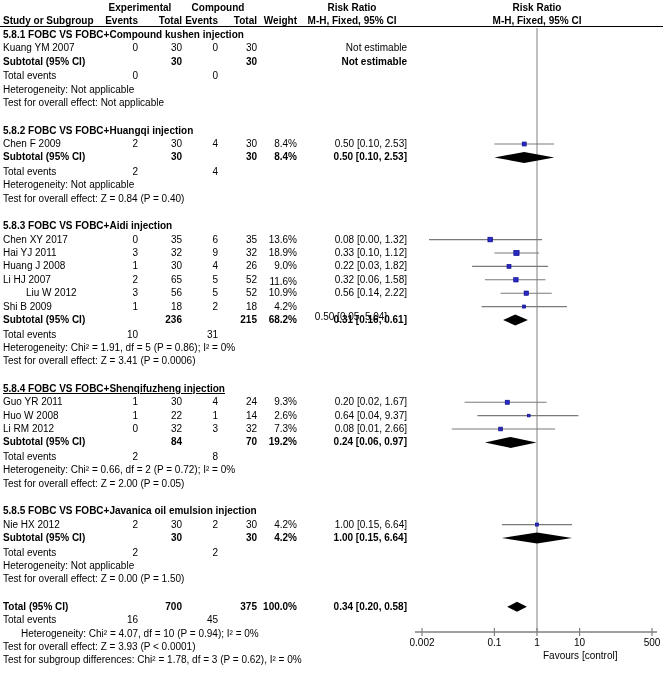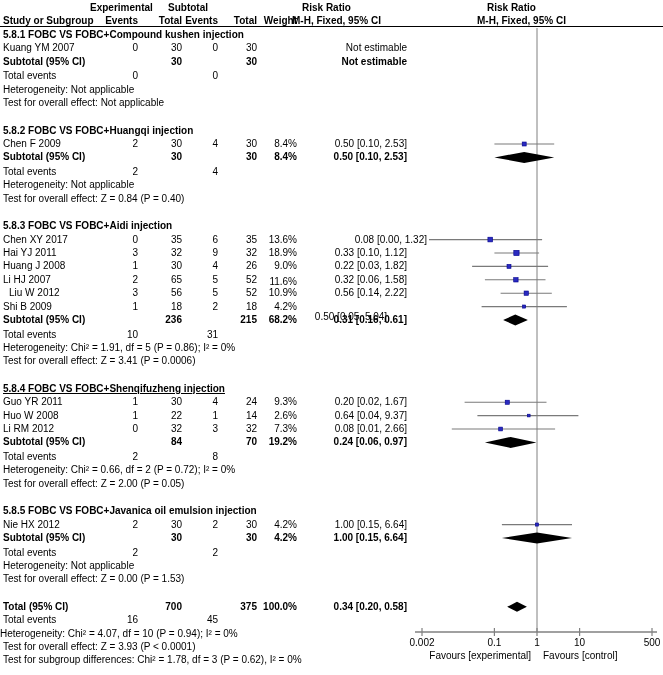--- a/index.html
+++ b/index.html
@@ -1,31 +1,31 @@
 <!DOCTYPE html>
 <html><head>
 <meta charset="utf-8">
 <style>
   html,body{margin:0;padding:0;background:#fff}
   .canvas{position:relative;width:663px;height:675px;background:#ffffff;
           font-family:"Liberation Sans",sans-serif;font-size:10px;color:#000;overflow:hidden}
   .c{position:absolute;white-space:nowrap;line-height:12px;height:12px}
   .b{font-weight:bold}
   .ra{text-align:right}
-  .ca{text-align:left}
+  .ca{text-align:center}
   .rule{position:absolute;left:0;top:26px;width:663px;height:1px;background:#000}
   svg{position:absolute;left:0;top:0}
 </style>
 </head>
 <body>
 
 <div class="canvas">
 
   <span class="c b ca" style="left:90px;top:2px;width:100px">Experimental</span>
-  <span class="c b ca" style="left:168px;top:2px;width:100px">Subtotal</span>
+  <span class="c b ca" style="left:168px;top:2px;width:100px">Compound</span>
   <span class="c b ca" style="left:302px;top:2px;width:100px">Risk Ratio</span>
   <span class="c b ca" style="left:487px;top:2px;width:100px">Risk Ratio</span>
 
   <span class="c b" style="left:3px;top:15px;width:120px">Study or Subgroup</span>
   <span class="c b ra" style="left:98px;top:15px;width:40px">Events</span>
   <span class="c b ra" style="left:142px;top:15px;width:40px">Total</span>
   <span class="c b ra" style="left:178px;top:15px;width:40px">Events</span>
   <span class="c b ra" style="left:217px;top:15px;width:40px">Total</span>
   <span class="c b ra" style="left:251px;top:15px;width:46px">Weight</span>
   <span class="c b ca" style="left:292px;top:15px;width:120px">M-H, Fixed, 95% CI</span>
@@ -67,21 +67,21 @@
       <span class="c ra" style="left: 178px; top: 165.9px; width: 40px;">4</span>
       <span class="c" style="left: 3px; top: 179.3px; width: 400px;">Heterogeneity: Not applicable</span>
       <span class="c" style="left: 3px; top: 192.7px; width: 400px;">Test for overall effect: Z = 0.84 (P = 0.40)</span>
       <span class="c b" style="left: 3px; top: 220.2px; width: 360px;">5.8.3 FOBC VS FOBC+Aidi injection</span>
       <span class="c" style="left: 3px; top: 233.6px; width: 128px;">Chen XY 2017</span>
       <span class="c ra" style="left: 98px; top: 233.6px; width: 40px;">0</span>
       <span class="c ra" style="left: 142px; top: 233.6px; width: 40px;">35</span>
       <span class="c ra" style="left: 178px; top: 233.6px; width: 40px;">6</span>
       <span class="c ra" style="left: 217px; top: 233.6px; width: 40px;">35</span>
       <span class="c ra" style="left: 251px; top: 233.6px; width: 46px;">13.6%</span>
-      <span class="c ra" style="left: 295px; top: 233.6px; width: 132px;">0.08 [0.00, 1.32]</span>
+      <span class="c ra" style="left: 295px; top: 233.6px; width: 112px;">0.08 [0.00, 1.32]</span>
       <span class="c" style="left: 3px; top: 247px; width: 128px;">Hai YJ 2011</span>
       <span class="c ra" style="left: 98px; top: 247px; width: 40px;">3</span>
       <span class="c ra" style="left: 142px; top: 247px; width: 40px;">32</span>
       <span class="c ra" style="left: 178px; top: 247px; width: 40px;">9</span>
       <span class="c ra" style="left: 217px; top: 247px; width: 40px;">32</span>
       <span class="c ra" style="left: 251px; top: 247px; width: 46px;">18.9%</span>
       <span class="c ra" style="left: 295px; top: 247px; width: 112px;">0.33 [0.10, 1.12]</span>
       <span class="c" style="left: 3px; top: 260.4px; width: 128px;">Huang J 2008</span>
       <span class="c ra" style="left: 98px; top: 260.4px; width: 40px;">1</span>
       <span class="c ra" style="left: 142px; top: 260.4px; width: 40px;">30</span>
@@ -89,21 +89,21 @@
       <span class="c ra" style="left: 217px; top: 260.4px; width: 40px;">26</span>
       <span class="c ra" style="left: 251px; top: 260.4px; width: 46px;">9.0%</span>
       <span class="c ra" style="left: 295px; top: 260.4px; width: 112px;">0.22 [0.03, 1.82]</span>
       <span class="c" style="left: 3px; top: 273.8px; width: 128px;">Li HJ 2007</span>
       <span class="c ra" style="left: 98px; top: 273.8px; width: 40px;">2</span>
       <span class="c ra" style="left: 142px; top: 273.8px; width: 40px;">65</span>
       <span class="c ra" style="left: 178px; top: 273.8px; width: 40px;">5</span>
       <span class="c ra" style="left: 217px; top: 273.8px; width: 40px;">52</span>
       <span class="c ra" style="left: 251px; top: 276px; width: 46px;">11.6%</span>
       <span class="c ra" style="left: 295px; top: 273.8px; width: 112px;">0.32 [0.06, 1.58]</span>
-      <span class="c" style="left: 3px; top: 287.2px; width: 128px; padding-left: 6px;">Liu W 2012</span>
+      <span class="c" style="left: 20px; top: 287.2px; width: 128px; padding-left: 6px;">Liu W 2012</span>
       <span class="c ra" style="left: 98px; top: 287.2px; width: 40px;">3</span>
       <span class="c ra" style="left: 142px; top: 287.2px; width: 40px;">56</span>
       <span class="c ra" style="left: 178px; top: 287.2px; width: 40px;">5</span>
       <span class="c ra" style="left: 217px; top: 287.2px; width: 40px;">52</span>
       <span class="c ra" style="left: 251px; top: 287.2px; width: 46px;">10.9%</span>
       <span class="c ra" style="left: 295px; top: 287.2px; width: 112px;">0.56 [0.14, 2.22]</span>
       <span class="c" style="left: 3px; top: 300.6px; width: 128px;">Shi B 2009</span>
       <span class="c ra" style="left: 98px; top: 300.6px; width: 40px;">1</span>
       <span class="c ra" style="left: 142px; top: 300.6px; width: 40px;">18</span>
       <span class="c ra" style="left: 178px; top: 300.6px; width: 40px;">2</span>
@@ -162,30 +162,30 @@
       <span class="c ra" style="left: 295px; top: 518.6px; width: 112px;">1.00 [0.15, 6.64]</span>
       <span class="c b" style="left: 3px; top: 532px; width: 128px;">Subtotal (95% CI)</span>
       <span class="c b ra" style="left: 142px; top: 532px; width: 40px;">30</span>
       <span class="c b ra" style="left: 217px; top: 532px; width: 40px;">30</span>
       <span class="c b ra" style="left: 251px; top: 532px; width: 46px;">4.2%</span>
       <span class="c b ra" style="left: 295px; top: 532px; width: 112px;">1.00 [0.15, 6.64]</span>
       <span class="c" style="left: 3px; top: 546.5px; width: 120px;">Total events</span>
       <span class="c ra" style="left: 98px; top: 546.5px; width: 40px;">2</span>
       <span class="c ra" style="left: 178px; top: 546.5px; width: 40px;">2</span>
       <span class="c" style="left: 3px; top: 559.9px; width: 400px;">Heterogeneity: Not applicable</span>
-      <span class="c" style="left: 3px; top: 573.3px; width: 400px;">Test for overall effect: Z = 0.00 (P = 1.53)</span>
+      <span class="c" style="left: 3px; top: 573.3px; width: 400px;">Test for overall effect: Z = 0.00 (P = 1.50)</span>
       <span class="c b" style="left: 3px; top: 600.8px; width: 128px;">Total (95% CI)</span>
       <span class="c b ra" style="left: 142px; top: 600.8px; width: 40px;">700</span>
       <span class="c b ra" style="left: 217px; top: 600.8px; width: 40px;">375</span>
       <span class="c b ra" style="left: 251px; top: 600.8px; width: 46px;">100.0%</span>
       <span class="c b ra" style="left: 295px; top: 600.8px; width: 112px;">0.34 [0.20, 0.58]</span>
       <span class="c" style="left: 3px; top: 614.2px; width: 120px;">Total events</span>
       <span class="c ra" style="left: 98px; top: 614.2px; width: 40px;">16</span>
       <span class="c ra" style="left: 178px; top: 614.2px; width: 40px;">45</span>
-      <span class="c" style="left: 0; top: 627.6px; width: 420px;">Heterogeneity: Chi² = 4.07, df = 10 (P = 0.94); I² = 0%</span>
+      <span class="c" style="left: 21px; top: 627.6px; width: 420px;">Heterogeneity: Chi² = 4.07, df = 10 (P = 0.94); I² = 0%</span>
       <span class="c" style="left: 3px; top: 641px; width: 420px;">Test for overall effect: Z = 3.93 (P &lt; 0.0001)</span>
       <span class="c" style="left: 3px; top: 654.4px; width: 420px;">Test for subgroup differences: Chi² = 1.78, df = 3 (P = 0.62), I² = 0%</span>
     </div>
 
   <svg id="plot" width="663" height="675" viewBox="0 0 663 675">
       <line x1="537" y1="28" x2="537" y2="632" stroke="#808080" stroke-width="1"></line>
       <line x1="494.4" y1="144.00000000000003" x2="554.2" y2="144.00000000000003" stroke="#7a7a7a" stroke-width="1.1"></line>
       <rect x="522.2" y="142.0" width="4.0" height="4.0" fill="#2a2ac0" stroke="#00008b" stroke-width="0.6"></rect>
       <polygon points="494.4,157.40000000000003 524.2,151.90000000000003 554.2,157.40000000000003 524.2,162.90000000000003" fill="#000000"></polygon>
       <line x1="429.0" y1="239.60000000000005" x2="542.1" y2="239.60000000000005" stroke="#7a7a7a" stroke-width="1.1"></line>
@@ -218,15 +218,14 @@
       <line x1="494.4" y1="628" x2="494.4" y2="636" stroke="#808080" stroke-width="1.2"></line>
       <text x="494.4" y="646" text-anchor="middle" font-size="10" font-family="Liberation Sans, sans-serif" fill="#000000">0.1</text>
       <line x1="537.0" y1="628" x2="537.0" y2="636" stroke="#808080" stroke-width="1.2"></line>
       <text x="537.0" y="646" text-anchor="middle" font-size="10" font-family="Liberation Sans, sans-serif" fill="#000000">1</text>
       <line x1="579.6" y1="628" x2="579.6" y2="636" stroke="#808080" stroke-width="1.2"></line>
       <text x="579.6" y="646" text-anchor="middle" font-size="10" font-family="Liberation Sans, sans-serif" fill="#000000">10</text>
       <line x1="652.0" y1="628" x2="652.0" y2="636" stroke="#808080" stroke-width="1.2"></line>
       <text x="652.0" y="646" text-anchor="middle" font-size="10" font-family="Liberation Sans, sans-serif" fill="#000000">500</text>
     </svg>
 
-  <span class="c ra" style="left:331px;top:650px;width:200px">Favours [experimental]</span>
   <span class="c" style="left:543px;top:650px;width:200px">Favours [control]</span>
 </div>
 
 </body></html>

